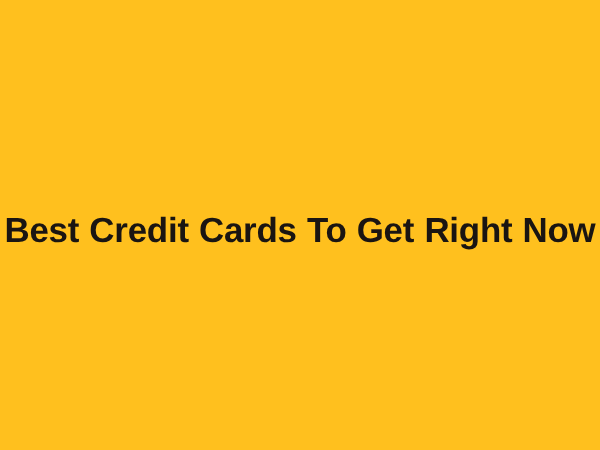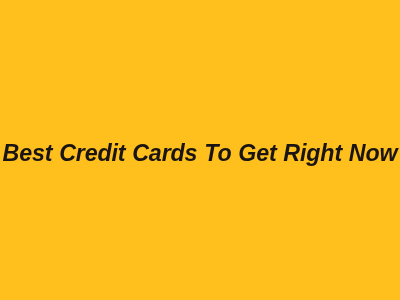--- a/index.html
+++ b/index.html
@@ -17,21 +17,20 @@
 
   #banner {
     position: relative;
     width: 400px;
     height: 244px;
     box-sizing: border-box;
     display: flex;
     align-items: center;
     justify-content: center;
     overflow: hidden;
-    font-style: italic;
   }
 
   #headline {
     position: absolute;
     left: 0;
     right: 0;
     
     top: 137px;
     height: 32px;
     line-height: 32px;

